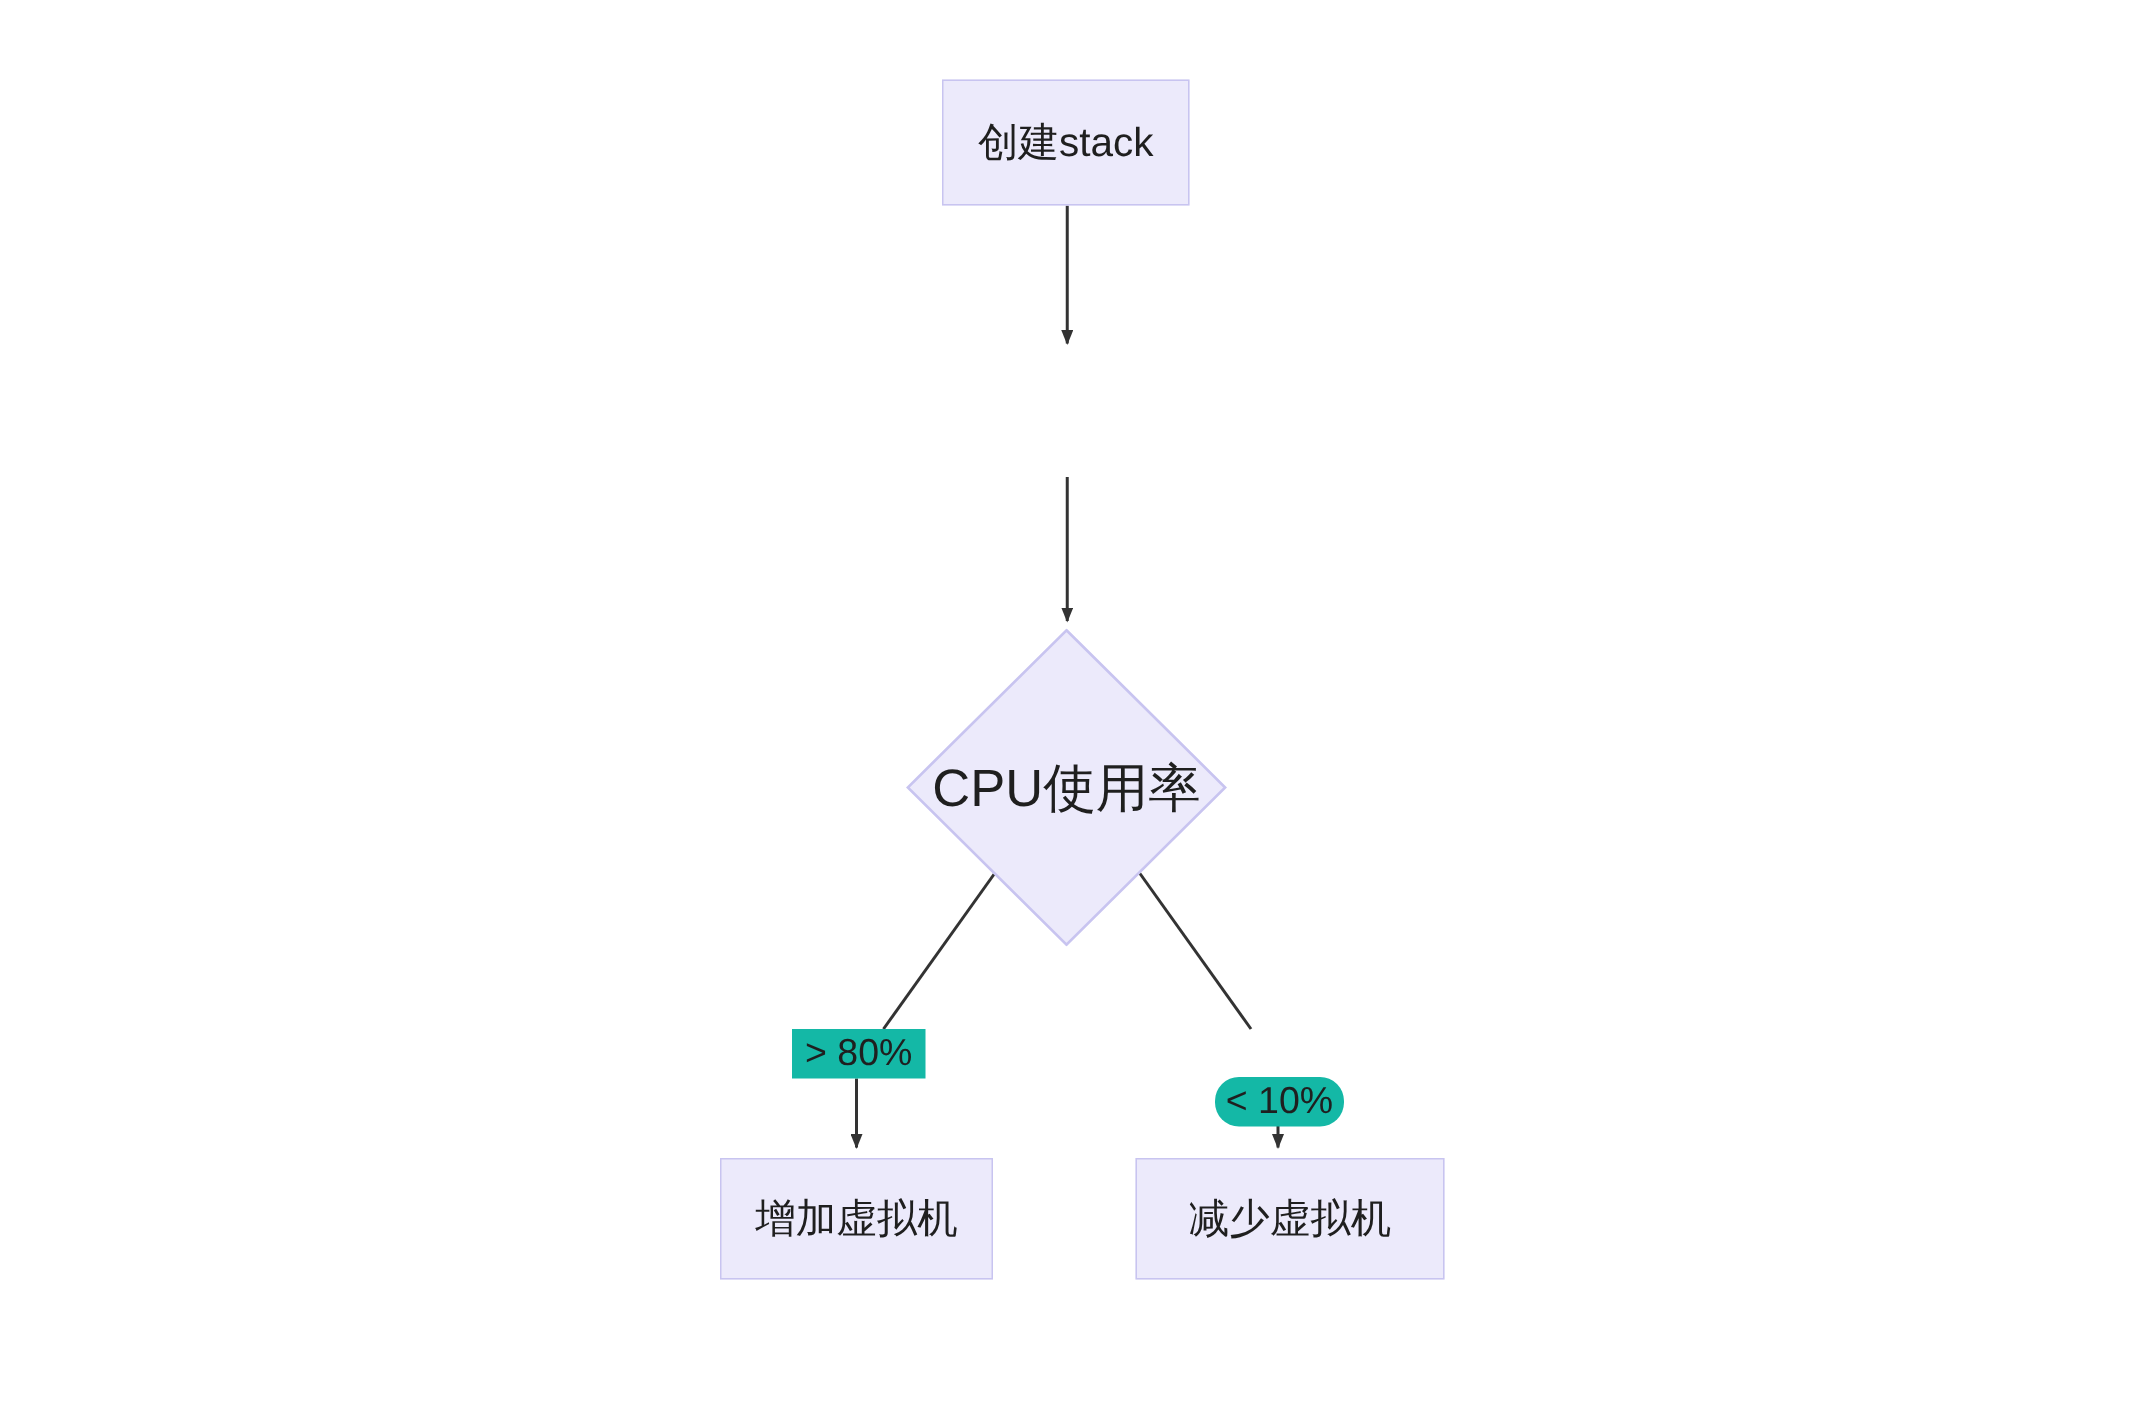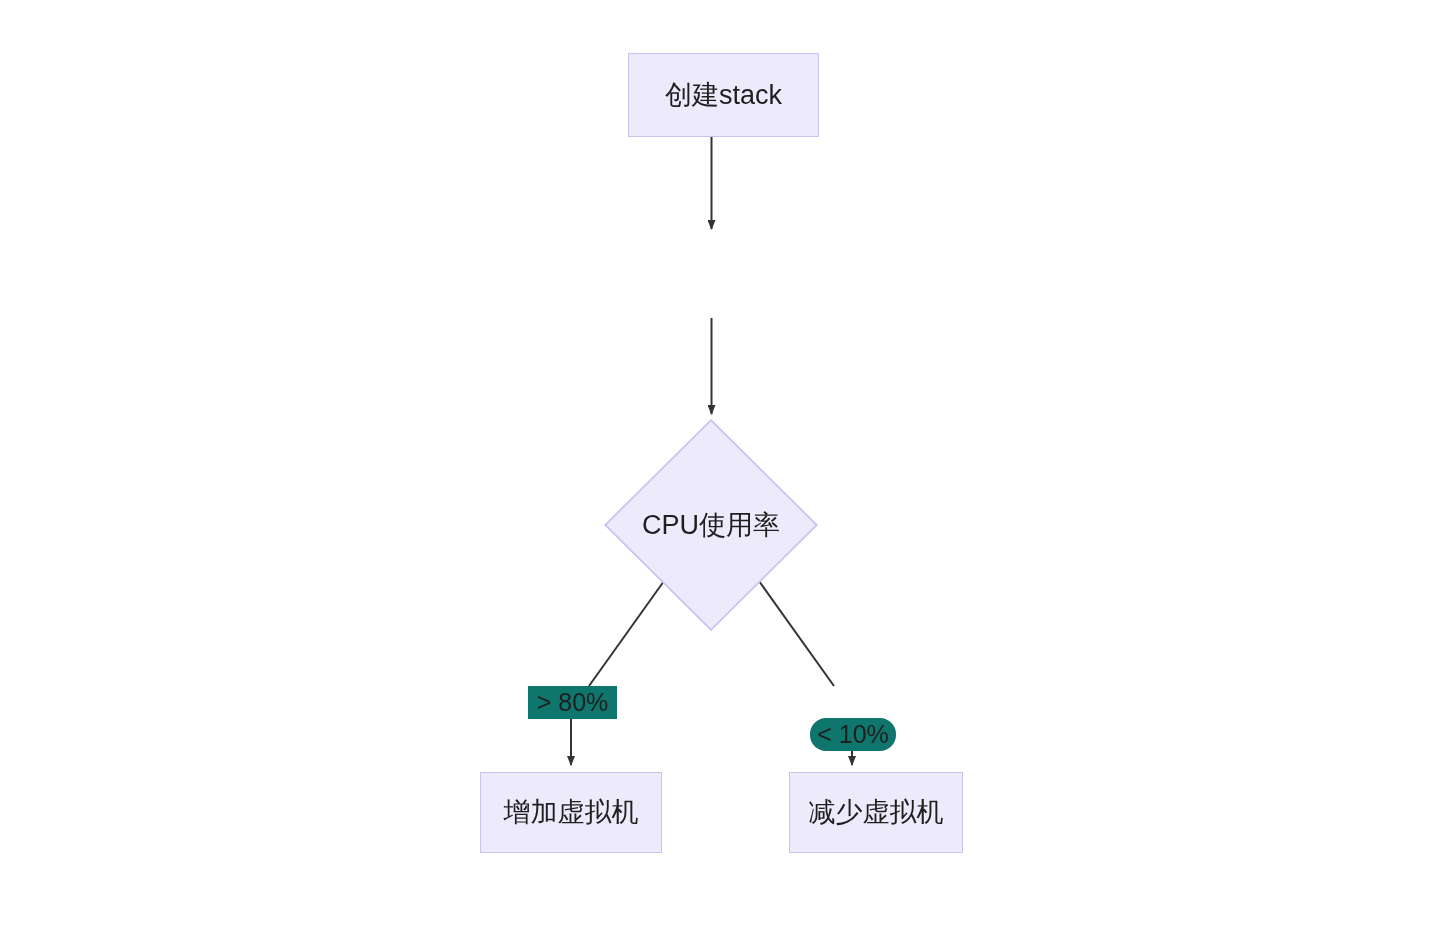--- a/index.html
+++ b/index.html
@@ -42,40 +42,40 @@
     white-space: nowrap;
   }
   .node-label {
     display: block;
     text-align: center;
   }
   
   #node-create-stack {
     left: 628px;
     top: 53px;
-    width: 191px;
+    width: 165px;
     height: 84px;
   }
   #node-monitor-cpu {
     left: 549px;
     top: 236px;
     width: 326px;
     height: 82px;
   }
   #node-scale-up {
     left: 480px;
     top: 772px;
     width: 182px;
     height: 81px;
     justify-content: center;
   }
   #node-scale-down {
-    left: 789px;
+    left: 757px;
     top: 772px;
-    width: 174px;
+    width: 206px;
     height: 81px;
   }
   
   #node-decision-cpu {
     position: absolute;
     left: 604px;
     top: 419px;
     width: 214px;
     height: 212px;
   }
@@ -88,28 +88,28 @@
   }
   #node-decision-cpu .diamond-text {
     position: absolute;
     left: 0;
     top: 0;
     width: 100%;
     height: 100%;
     display: flex;
     align-items: center;
     justify-content: center;
-    font-size: 27px;
+    font-size: 35px;
     color: #1f1f1f;
     white-space: nowrap;
   }
   
   .edge-label {
     position: absolute;
-    background: #0f766e;
+    background: #14b8a6;
     color: #1f1f1f;
     font-size: 25px;
     line-height: 33px;
     padding: 0 5px;
     box-sizing: border-box;
     white-space: nowrap;
     text-align: center;
   }
   #edge-label-high {
     left: 528px;

